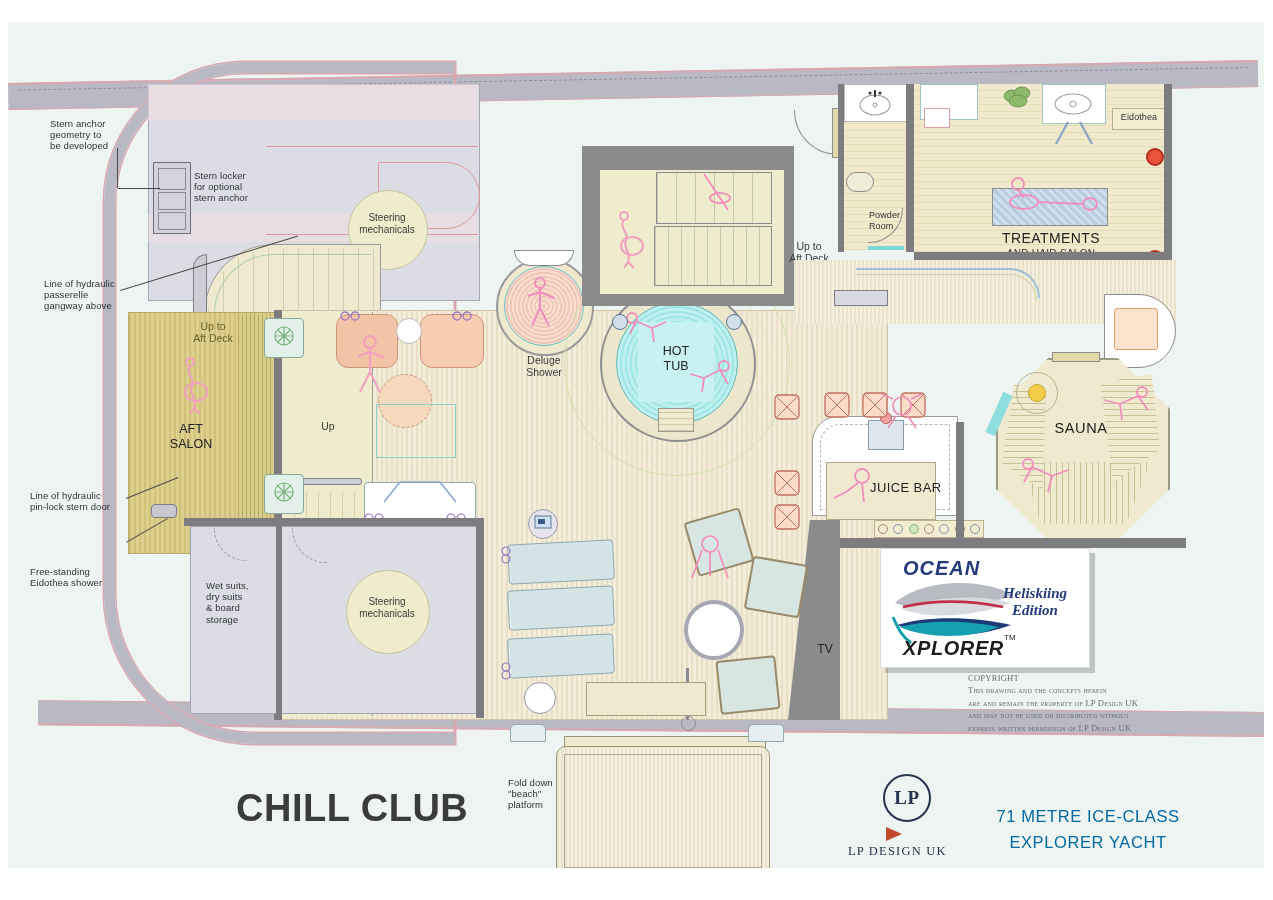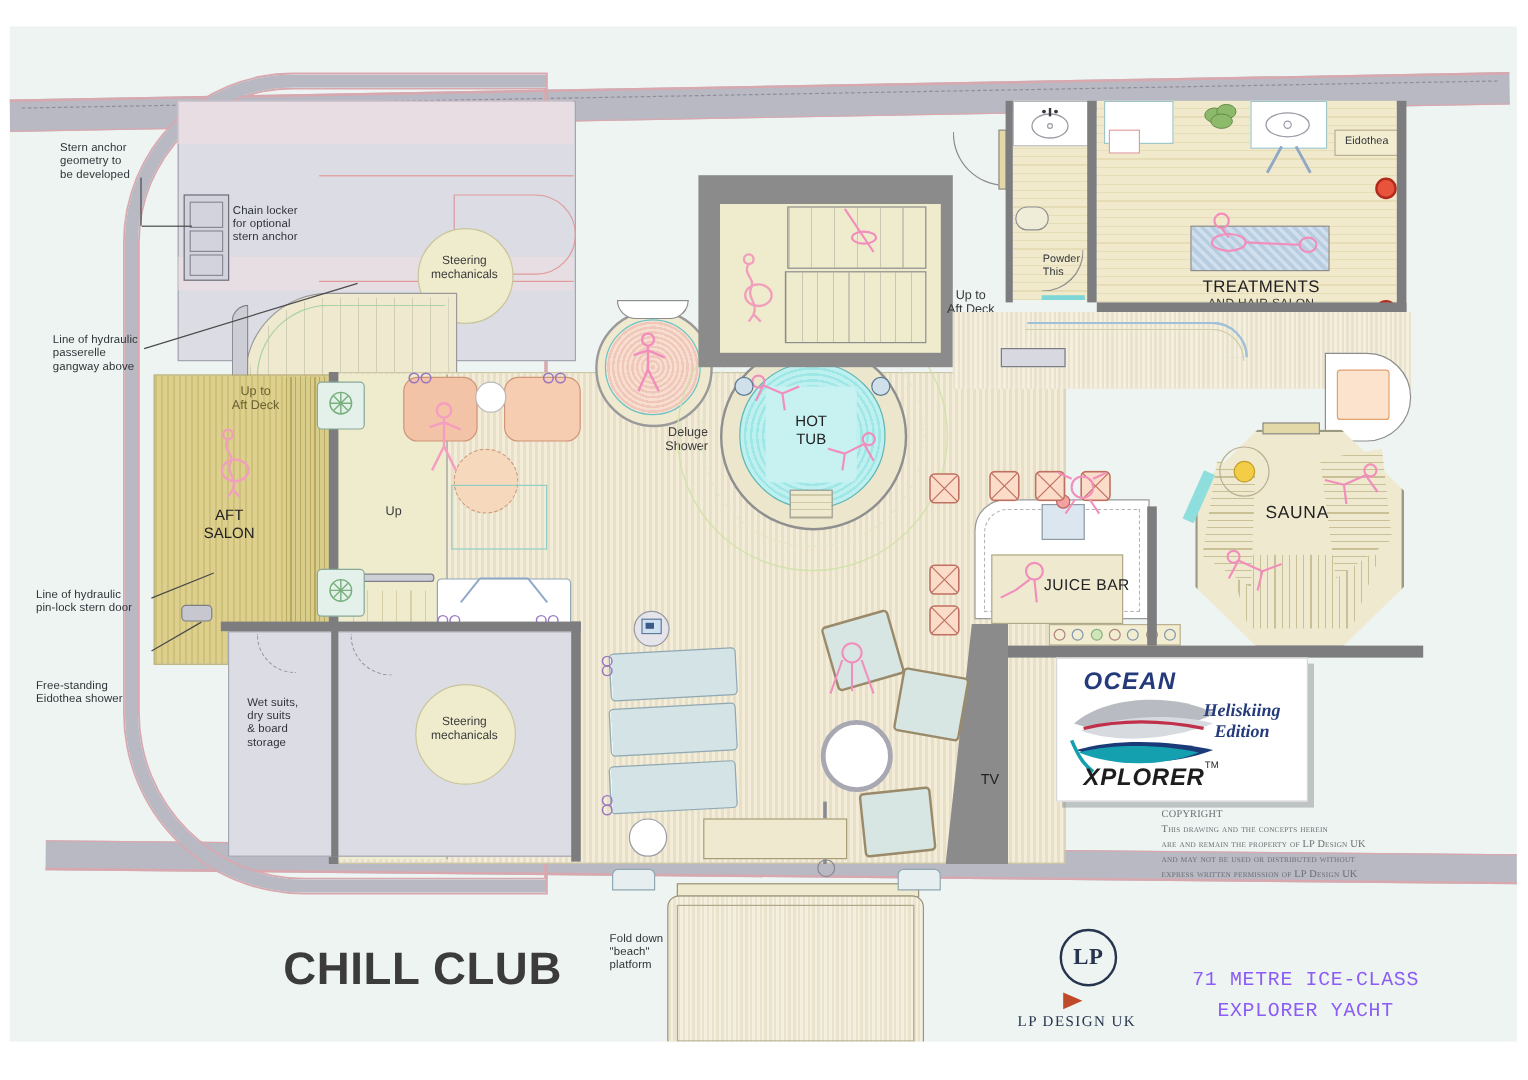--- a/index.html
+++ b/index.html
@@ -34,21 +34,21 @@
   .lbl-med{font-size:12.5px;color:#222;text-align:center;}
   .lbl-sm{font-size:10.5px;color:#3a3a3a;text-align:center;}
   .lbl-tan{font-size:10.5px;color:#6b6230;text-align:center;}
 
   .leader{position:absolute;background:#4a4a4a;height:.8px;transform-origin:0 0;}
 
   
   #title-main{position:absolute;left:228px;top:765px;font-size:38px;font-weight:bold;color:#3b3b3b;
       letter-spacing:.5px;font-family:"Liberation Sans",sans-serif;}
   #yacht-desc{position:absolute;left:960px;top:782px;width:240px;text-align:center;
-      font-family:Liberation Mono, monospace;font-size:16.5px;color:#8b5cf6;line-height:1.55;letter-spacing:.6px;}
+      font-family:Liberation Sans, sans-serif;font-size:16.5px;color:#0369a1;line-height:1.55;letter-spacing:.6px;}
   #lp-logo{position:absolute;left:860px;top:752px;width:78px;text-align:center;}
   #lp-circle{width:44px;height:44px;border:2.4px solid #26344d;border-radius:50%;margin:0 auto;
       display:flex;align-items:center;justify-content:center;font-family:"Liberation Serif",serif;
       font-weight:bold;font-size:19px;color:#26344d;letter-spacing:.5px;}
   #lp-tri{width:0;height:0;border-left:16px solid #c0492a;border-top:7px solid transparent;
       border-bottom:7px solid transparent;margin:5px auto 3px 18px;}
   #lp-text{font-family:"Liberation Serif",serif;font-size:12.5px;color:#26344d;letter-spacing:1.2px;
       white-space:nowrap;margin-left:-20px;}
 
   
@@ -190,21 +190,21 @@
               background:repeating-radial-gradient(circle at 50% 50%,#f0c8b9 0 2px,#f7ded1 2px 4px);
               border:1.5px solid #66c5c5;"></div>
   <svg class="abs" style="left:510px;top:252px;" width="52" height="56" viewBox="0 0 52 56">
     <g fill="none" stroke="#f18ebb" stroke-width="2">
       <circle cx="22" cy="9" r="5"></circle>
           <path d="M22 14 L22 34 M22 34 L14 52 M22 34 L31 52 M10 22 L22 18 L36 24"></path>
     </g>
   </svg>
   <div class="abs" style="left:506px;top:228px;width:58px;height:14px;background:#fff;border:1.3px solid #8d8d8d;
               border-radius:0 0 20px 20px;"></div>
-  <div class="lbl lbl-sm" style="left:490px;top:332px;width:92px;text-align:right;">Deluge
+  <div class="lbl lbl-sm" style="left:490px;top:332px;width:92px;">Deluge
 Shower</div>
 
   <div class="abs" style="left:592px;top:264px;width:152px;height:152px;border-radius:50%;
               background:#ece6cd;border:2.2px solid #8f8f8f;"></div>
   <div class="abs" style="left:608px;top:280px;width:120px;height:120px;border-radius:50%;
               background:repeating-radial-gradient(circle at 50% 50%,#9fe6e6 0 2px,#bdf0ef 2px 5px);
               border:1.4px solid #5fb7b7;"></div>
   <div class="abs" style="left:630px;top:300px;width:76px;height:80px;background:#c8f2f1;border-radius:6px;"></div>
   <div class="abs" style="left:650px;top:386px;width:34px;height:22px;
               background:repeating-linear-gradient(0deg,#cfc9a8 0 1px,#efe9cf 1px 6px);border:1px solid #9b9b8f;"></div>
@@ -259,21 +259,21 @@
   <svg class="abs" style="left:846px;top:66px;" width="42" height="30" viewBox="0 0 42 30">
     <ellipse cx="21" cy="17" rx="15" ry="10" fill="#fff" stroke="#9a9aa4" stroke-width="1.1"></ellipse>
     <circle cx="21" cy="17" r="2" fill="none" stroke="#9a9aa4"></circle>
     <circle cx="16" cy="5" r="1.6" fill="#3a3a3a"></circle>
         <circle cx="26" cy="5" r="1.6" fill="#3a3a3a"></circle>
     <rect x="20" y="2" width="2" height="7" fill="#3a3a3a"></rect>
   </svg>
   <div class="abs" style="left:838px;top:150px;width:26px;height:18px;background:#efecd8;
               border:1.2px solid #8d8d8d;border-radius:14px 14px 14px 14px;"></div>
   <div class="lbl lbl-note" style="left:861px;top:188px;width:48px;font-size:9px;">Powder
-This</div>
+Room</div>
   <div class="abs" style="left:860px;top:186px;width:34px;height:34px;border-right:1.1px solid #8d8d8d;
               border-bottom:1.1px solid #8d8d8d;border-radius:0 0 34px 0;"></div>
   <div class="abs" style="left:860px;top:224px;width:36px;height:4px;background:#7fd6d6;"></div>
   <div class="wall" style="left:830px;top:62px;width:6px;height:168px;"></div>
   <div class="wall" style="left:898px;top:62px;width:8px;height:168px;"></div>
 
   <div class="abs tile-check" style="left:906px;top:62px;width:250px;height:168px;"></div>
   <div class="abs white-room" style="left:912px;top:62px;width:56px;height:34px;border:1px solid #9fc7c7;"></div>
   <div class="abs" style="left:916px;top:86px;width:24px;height:18px;background:#fff;border:1.2px solid #e0a0a0;"></div>
   <div class="abs" style="left:996px;top:64px;width:30px;height:22px;"></div>
@@ -523,21 +523,21 @@
   <div class="abs" style="left:556px;top:732px;width:196px;height:112px;border:1px solid #b0a888;"></div>
   <div class="abs" style="left:502px;top:702px;width:34px;height:16px;background:#e6eef0;border:1.4px solid #8fa8b2;border-radius:5px 5px 0 0;"></div>
   <div class="abs" style="left:740px;top:702px;width:34px;height:16px;background:#e6eef0;border:1.4px solid #8fa8b2;border-radius:5px 5px 0 0;"></div>
 
   <div class="lbl lbl-note" style="left:42px;top:96px;width:104px;">Stern anchor
 geometry to
 be developed</div>
   <div class="leader" style="left:110px;top:126px;width:40px;transform:rotate(90deg);"></div>
   <div class="leader" style="left:110px;top:166px;width:42px;"></div>
 
-  <div class="lbl lbl-note" style="left:186px;top:148px;width:88px;">Chain locker
+  <div class="lbl lbl-note" style="left:186px;top:148px;width:88px;">Stern locker
 for optional
 stern anchor</div>
 
   <div class="lbl lbl-note" style="left:36px;top:256px;width:104px;">Line of hydraulic
 passerelle
 gangway above</div>
   <div class="leader" style="left:112px;top:268px;width:186px;transform:rotate(-17deg);"></div>
 
   <div class="lbl lbl-note" style="left:22px;top:468px;width:112px;">Line of hydraulic
 pin-lock stern door</div>

